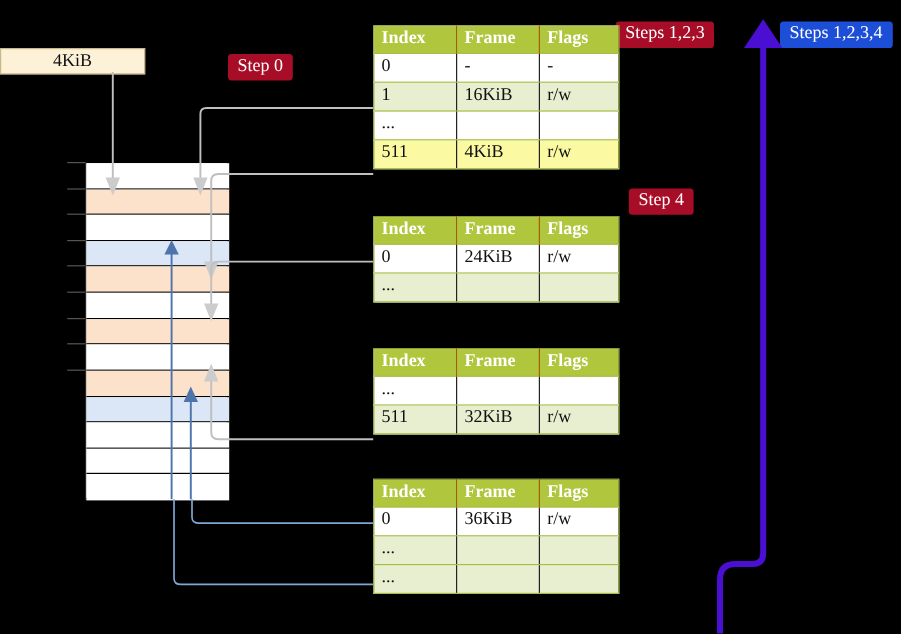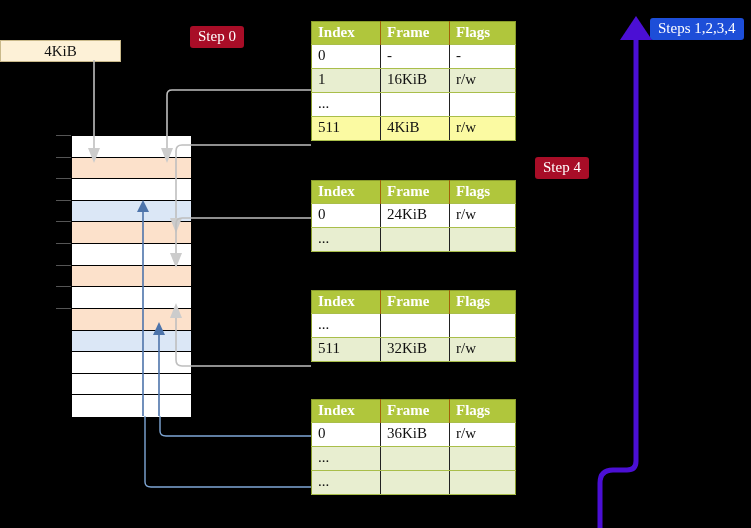--- a/index.html
+++ b/index.html
@@ -129,27 +129,30 @@
 </style>
 </head>
 <body>
 
 <div id="stage">
 
   <div class="sizebox" style="left:0px; top:40px; width:119px; height:20px;">
     <span>4KiB</span>
   </div>
 
-  <div class="pill red" style="left:190px; top:26px;">
+  <div class="pill red" style="left:190px; top:45px;">
     <span>Step 0</span>
+  </div>
+  <div class="pill red" style="left:513px; top:18px;">
+    <span>Steps 1,2,3</span>
   </div>
   <div class="pill blue" style="left:650px; top:18px;">
     <span>Steps 1,2,3,4</span>
   </div>
-  <div class="pill red" style="left:535px; top:157px;">
+  <div class="pill red" style="left:524px; top:157px;">
     <span>Step 4</span>
   </div>
 
   <div id="memory">
       <div class="mrow white" style="top: 0px; height: 21.6154px;"></div>
       <div class="mrow orange" style="top: 21.6154px; height: 21.6154px;"></div>
       <div class="mrow white" style="top: 43.2308px; height: 21.6154px;"></div>
       <div class="mrow blue" style="top: 64.8462px; height: 21.6154px;"></div>
       <div class="mrow orange" style="top: 86.4615px; height: 21.6154px;"></div>
       <div class="mrow white" style="top: 108.077px; height: 21.6154px;"></div>

